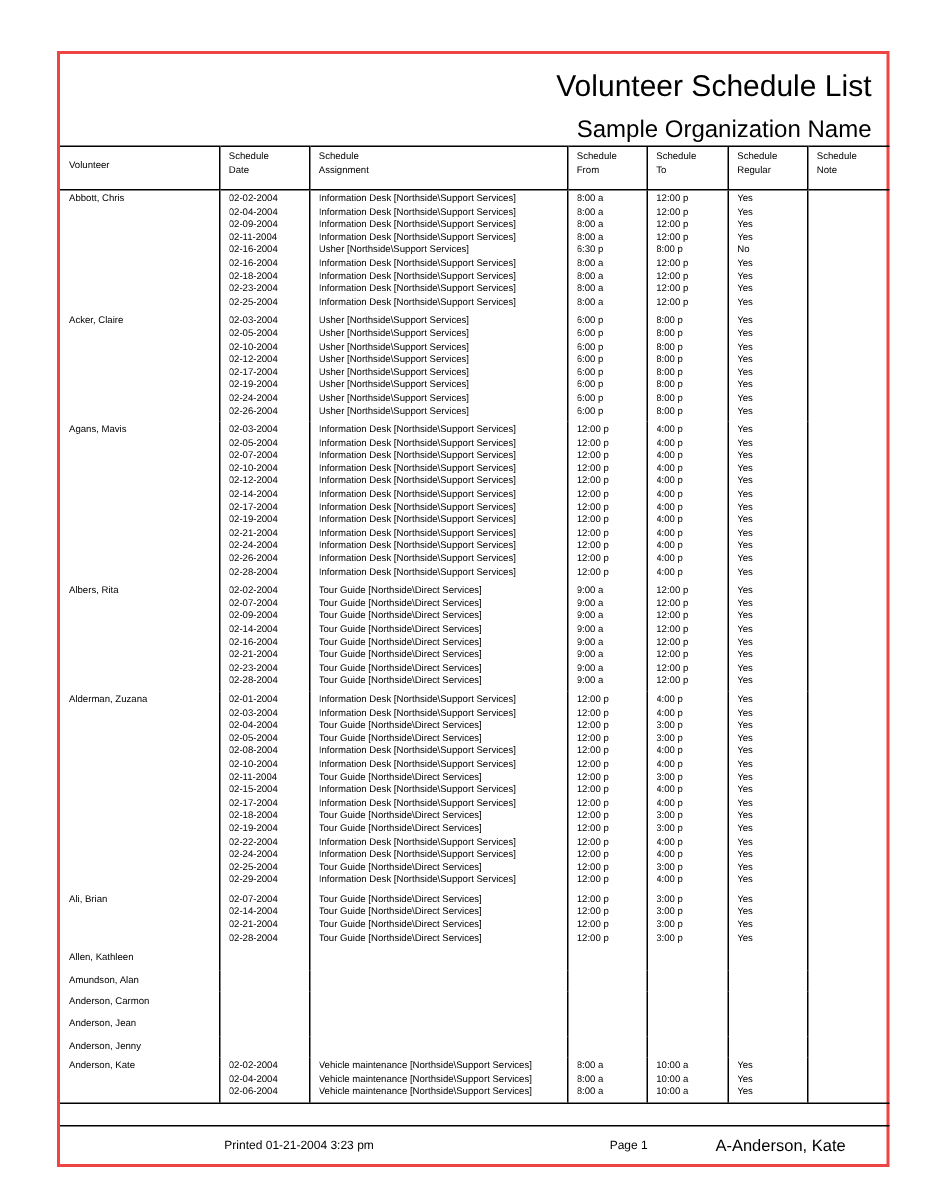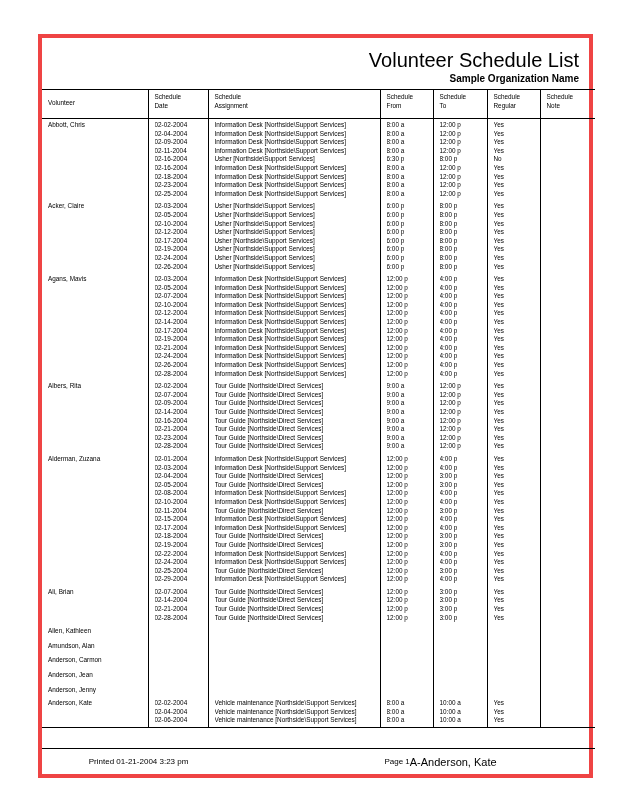--- a/index.html
+++ b/index.html
@@ -15,40 +15,40 @@
     color: #000000;
     position: relative;
     overflow: hidden;
   }
   #page {
     position: absolute;
     left: 38px;
     top: 34px;
     width: 555px;
     height: 744px;
-    border: 4px solid #ef4444;
+    border: 2px solid #ef4444;
     box-sizing: border-box;
     background: #fff;
   }
   
   .title-block {
     padding: 10px 10px 4px 10px;
     text-align: right;
   }
   .doc-title {
     font-size: 20px;
     font-weight: normal;
     line-height: 24px;
     letter-spacing: 0px;
   }
   .doc-subtitle {
-    font-size: 10px;
-    font-weight: bold;
+    font-size: 16px;
+    font-weight: normal;
     line-height: 13px;
-    margin-top: 0;
+    margin-top: 10px;
   }
   
   table.grid {
     border-collapse: collapse;
     width: 553px;
     table-layout: fixed;
     font-size: 6.4px;
   }
   table.grid col.c-vol   { width: 106px; }
   table.grid col.c-date  { width: 60px; }
@@ -124,23 +124,23 @@
     height: 26px;
     border-top: 1px solid #000;
     box-sizing: border-box;
   }
   .footer-inner {
     display: flex;
     align-items: center;
     height: 25px;
     padding: 0 8px;
   }
-  .f-left  { flex: 0 0 33%; font-size: 8px; text-align: center; }
+  .f-left  { flex: 0 0 33%; font-size: 8px; text-align: right; margin-left: 24px; }
   .f-mid   { flex: 0 0 34%; font-size: 8px; text-align: right; }
-  .f-right { flex: 0 0 33%; font-size: 11px; text-align: left; }
+  .f-right { flex: 0 0 33%; font-size: 11px; text-align: center; }
 </style>
 </head>
 <body>
 
 <div id="page">
 
   <div class="title-block">
     <div class="doc-title">Volunteer Schedule List</div>
     <div class="doc-subtitle">Sample Organization Name</div>
   </div>

